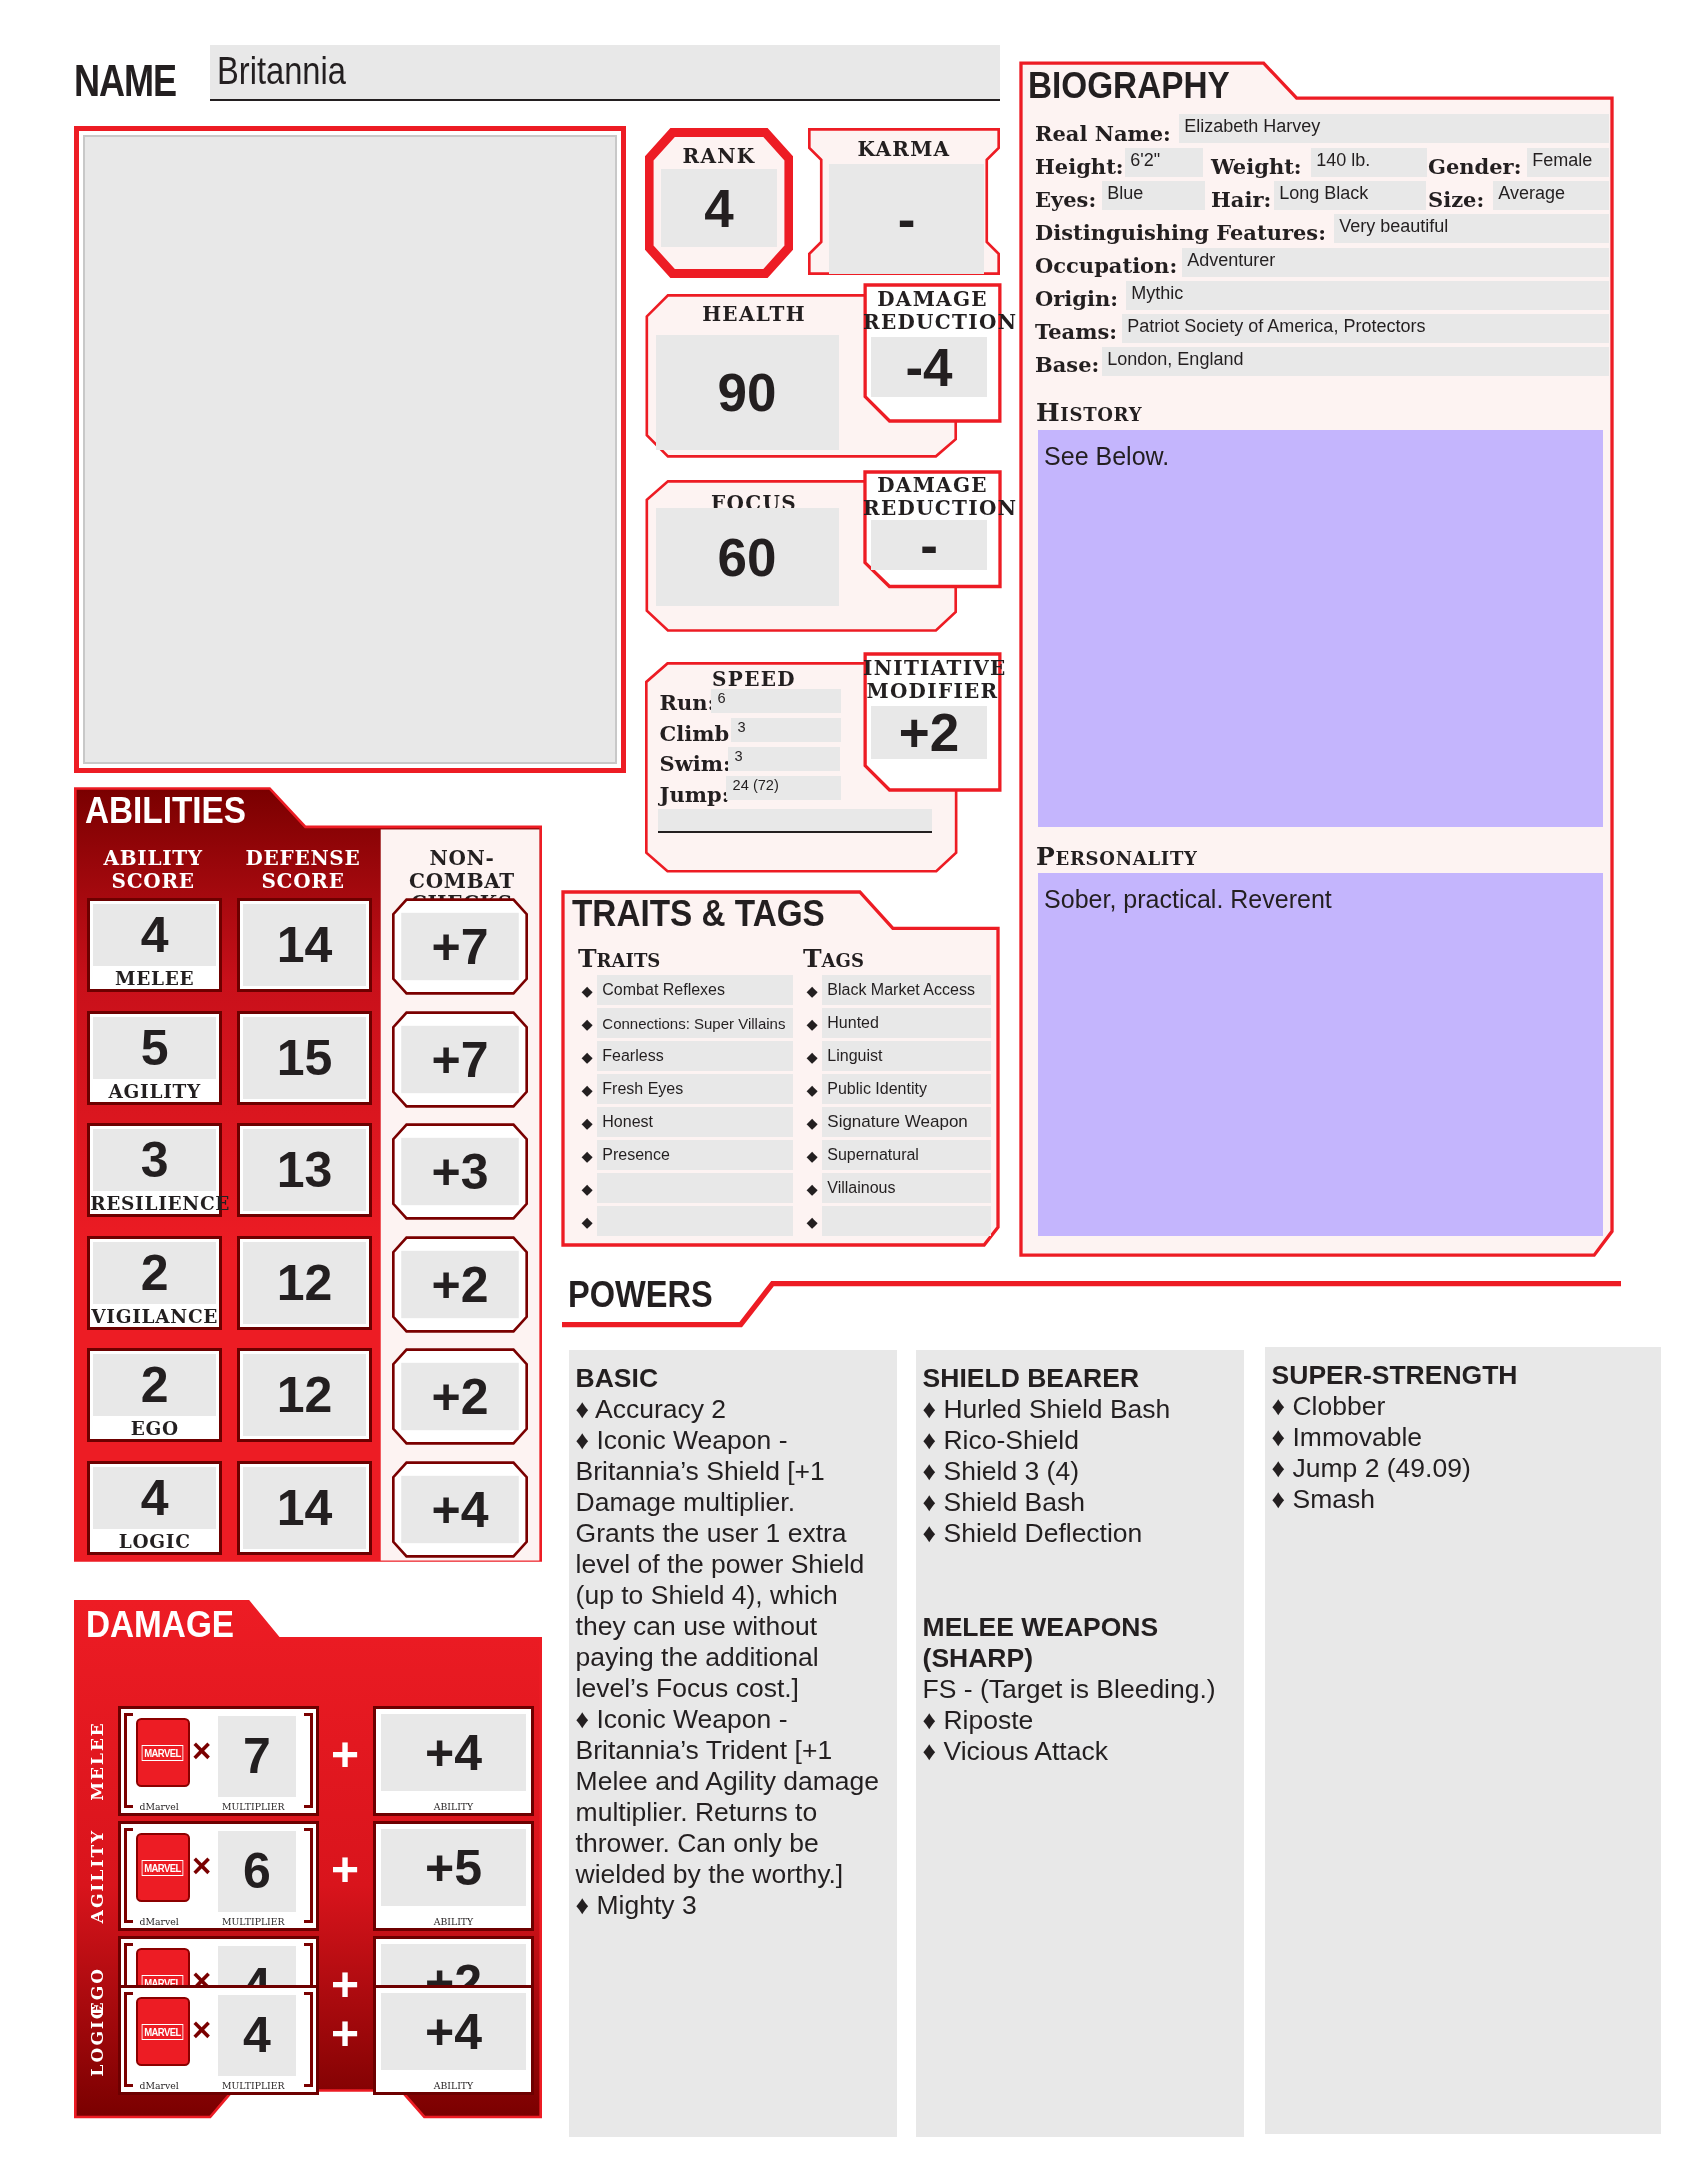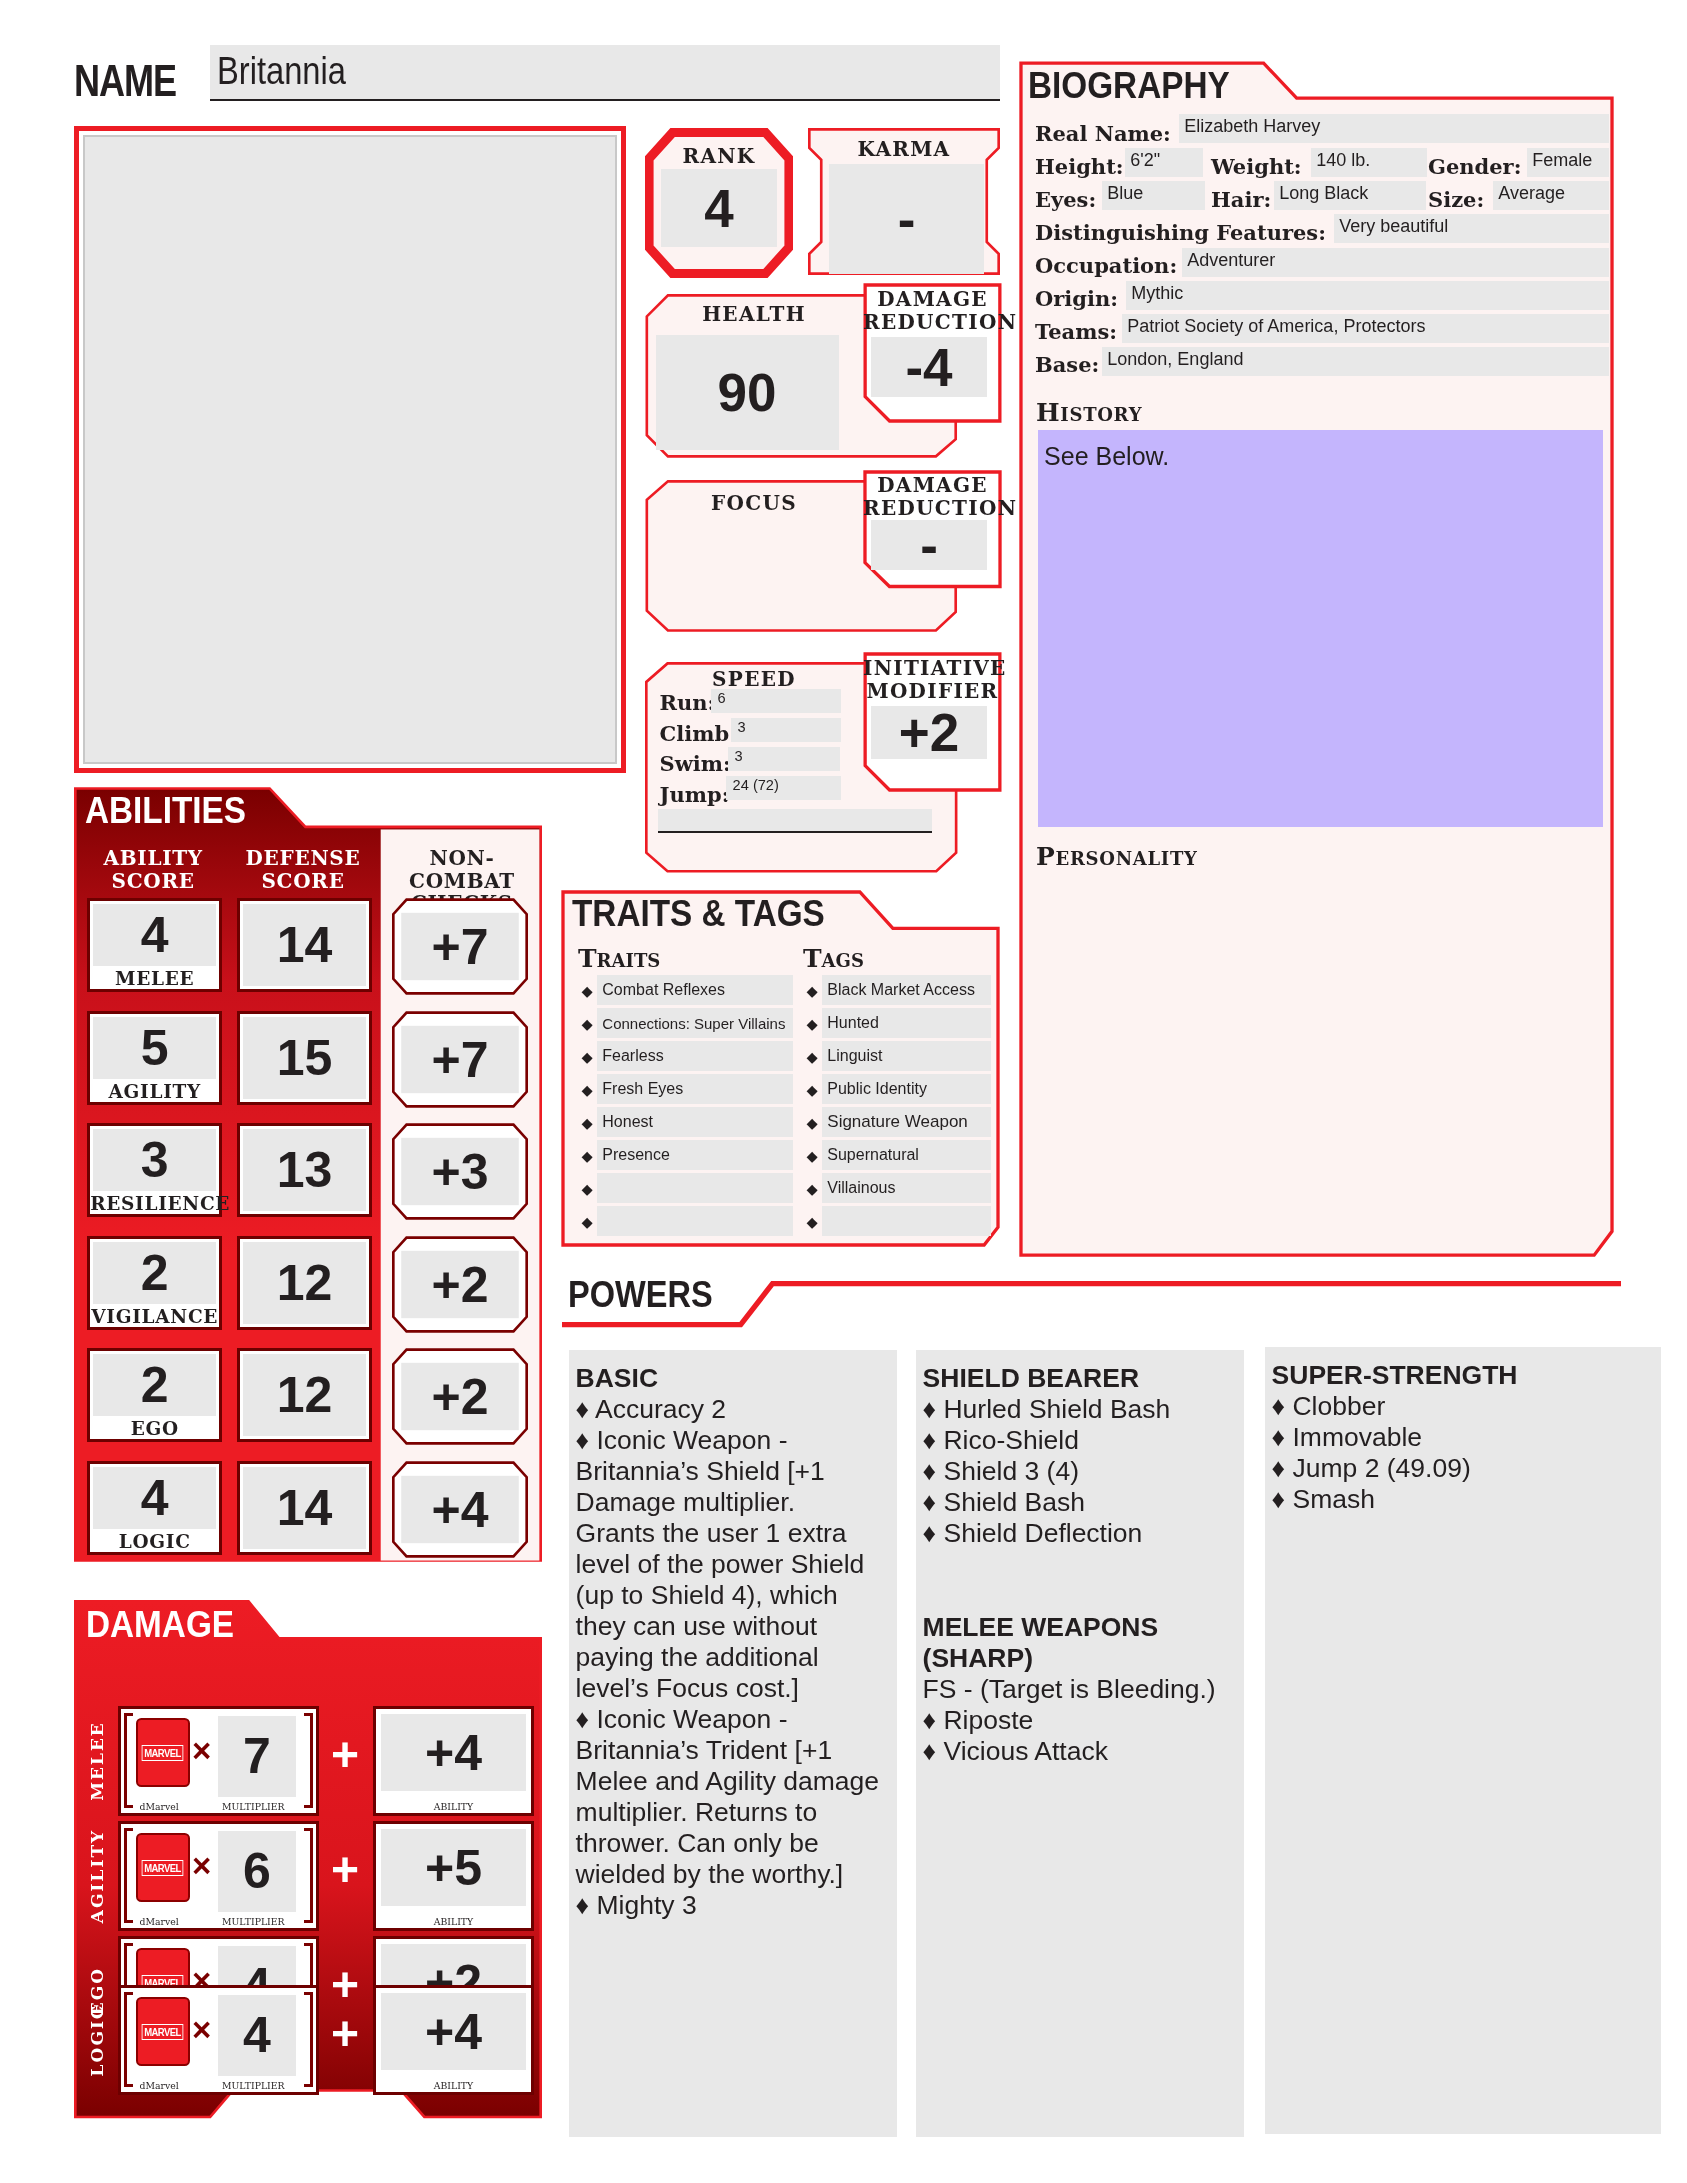--- a/index.html
+++ b/index.html
@@ -127,20 +127,21 @@
     <div>REDUCTION</div>
   </div>
   <div class="big-val" style="left:8px;top:54px;width:116px;height:60px">-4</div>
 </div>
 
 <div id="focus" class="abs">
   <svg width="331" height="165" class="abs" style="left:0;top:0" viewBox="0 0 500 250">
     <polygon points="34,2 470,2 470,200 440,228 34,228 2,198 2,30" fill="#fdf3f2" stroke="#ed1c24" stroke-width="4"></polygon>
   </svg>
   <div class="stat-label serif" style="top:10.6px;width:218px">FOCUS</div>
+  <div class="big-val" style="left:10.6px;top:28px;width:183px;height:98px">60</div>
 </div>
 <div id="dr2" class="abs">
   <svg width="139" height="139" class="abs" style="left:0;top:0" viewBox="0 0 210 210">
     <polygon points="3,3 207,3 207,176 40,176 3,140" fill="#ffffff" stroke="#ed1c24" stroke-width="5"></polygon>
   </svg>
   <div class="stat-label serif" style="top:4px;line-height:22.5px">
     <div>DAMAGE</div>
     <div>REDUCTION</div>
   </div>
   <div class="big-val" style="left:8px;top:50px;width:116px;height:50px">-</div>
@@ -215,20 +216,21 @@
   <div class="bio-label serif" style="left:16px;top:258px">Teams:</div>
   <div class="bio-field" style="left:103px;top:253px;width:487px">Patriot Society of America, Protectors</div>
 
   <div class="bio-label serif" style="left:16px;top:291px">Base:</div>
   <div class="bio-field" style="left:83px;top:286px;width:507px">London, England</div>
 
   <div class="bio-head serif" style="top:337px">History</div>
   <div class="bio-area" style="top:369px;height:397px">See Below.</div>
 
   <div class="bio-head serif" style="top:781px">Personality</div>
+  <div class="bio-area" style="top:812px;height:363px">Sober, practical. Reverent</div>
 </div>
 
 <div id="abilities" class="abs">
   <svg width="468" height="775" class="abs" style="left:0;top:0" viewBox="0 0 708 1172">
     <defs>
       <linearGradient id="abg" x1="0" y1="0" x2="0" y2="1">
         <stop offset="0" stop-color="#7a0000"></stop>
         <stop offset="0.25" stop-color="#c8101a"></stop>
         <stop offset="0.6" stop-color="#ed1c24"></stop>
         <stop offset="1" stop-color="#ed1c24"></stop>

